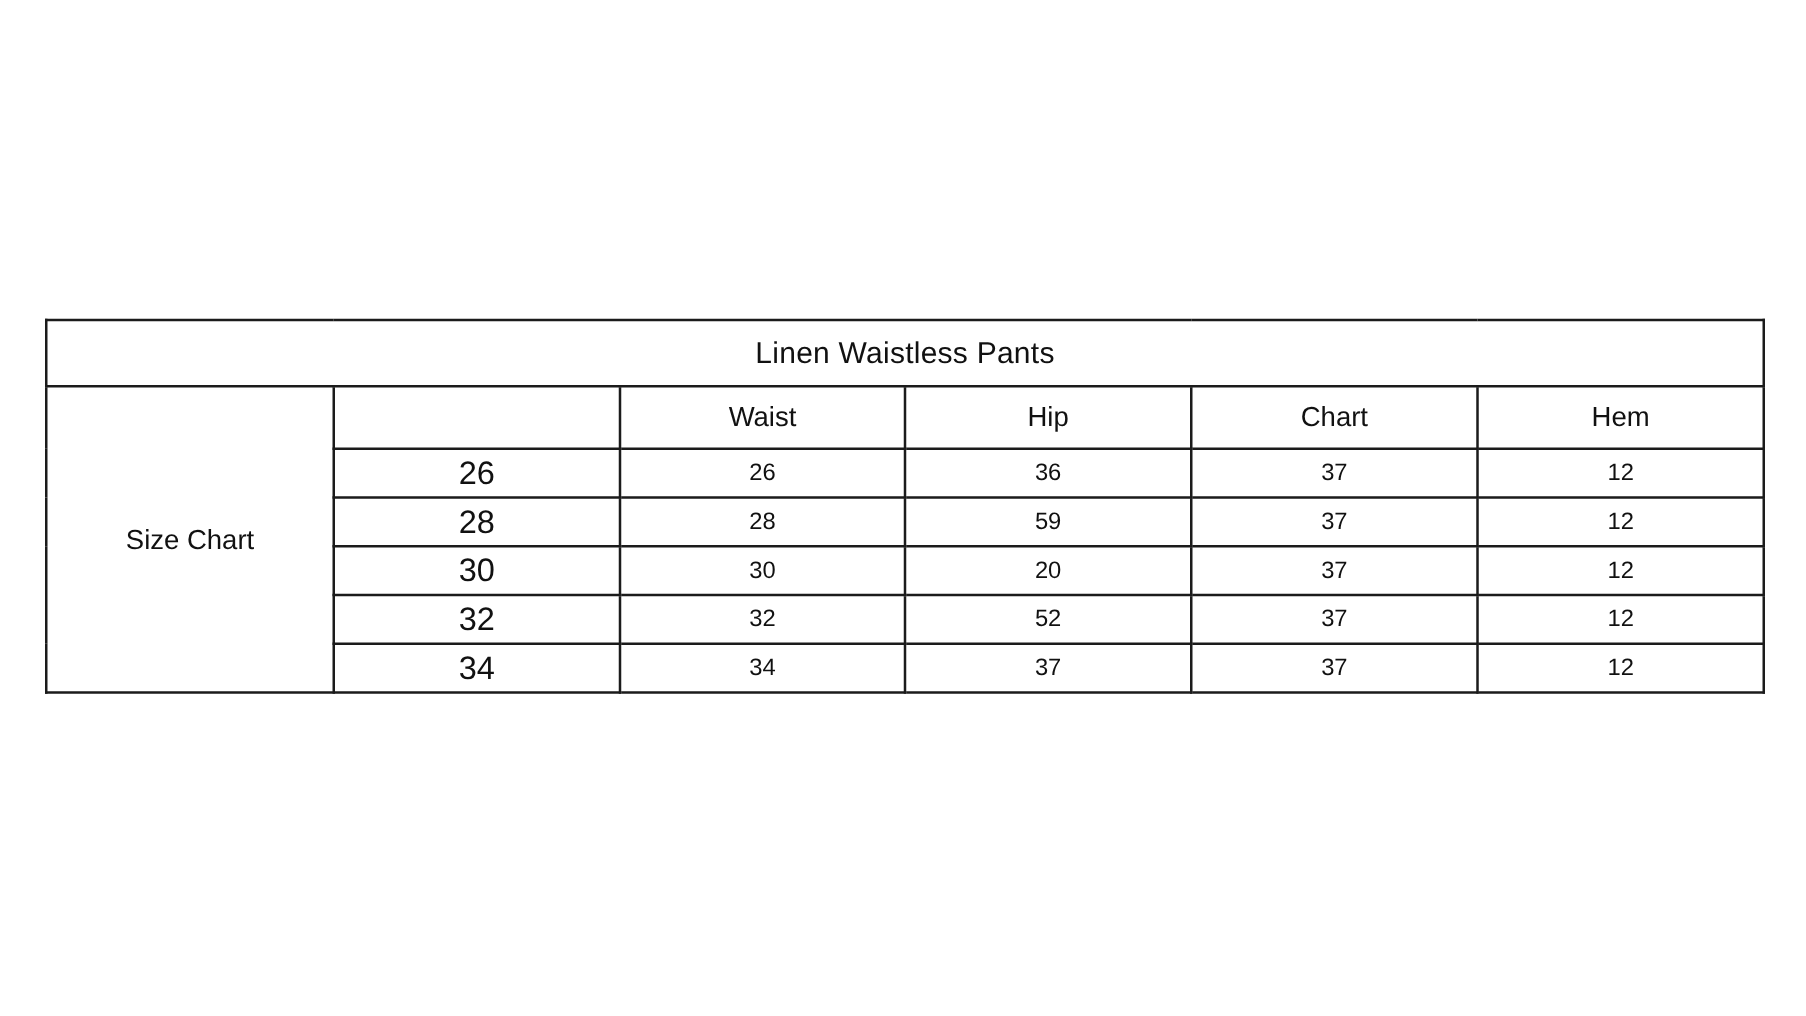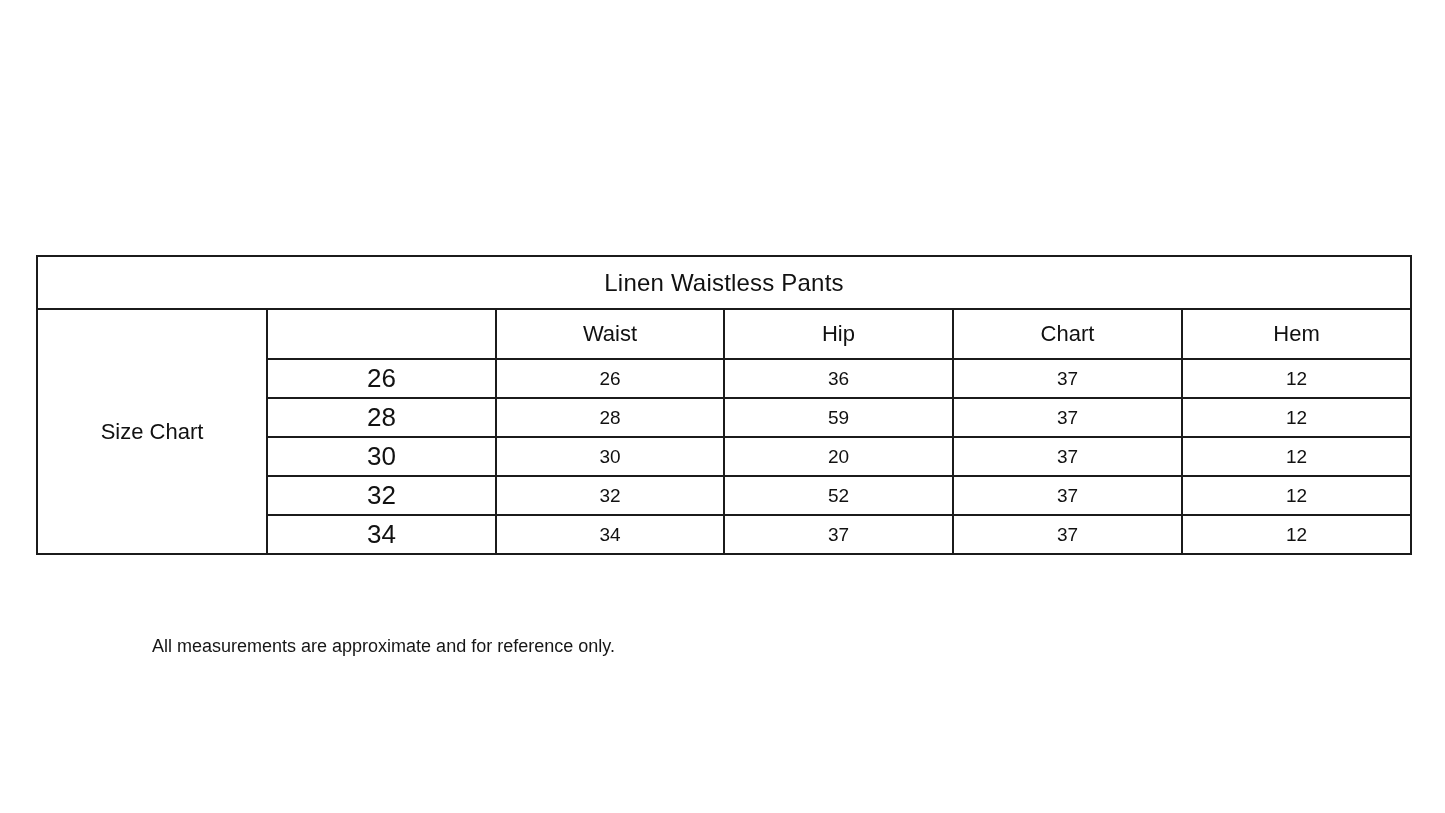--- a/index.html
+++ b/index.html
@@ -121,16 +121,15 @@
         <td class="size-cell">34</td>
         <td class="data-cell">34</td>
         <td class="data-cell">37</td>
         <td class="data-cell">37</td>
         <td class="data-cell">12</td>
       </tr>
     </tbody>
   </table>
 
   <div class="notes">
-    <p>All measurements are approximate and for reference only.</p>
   </div>
 
 </div>
 
 </body></html>

